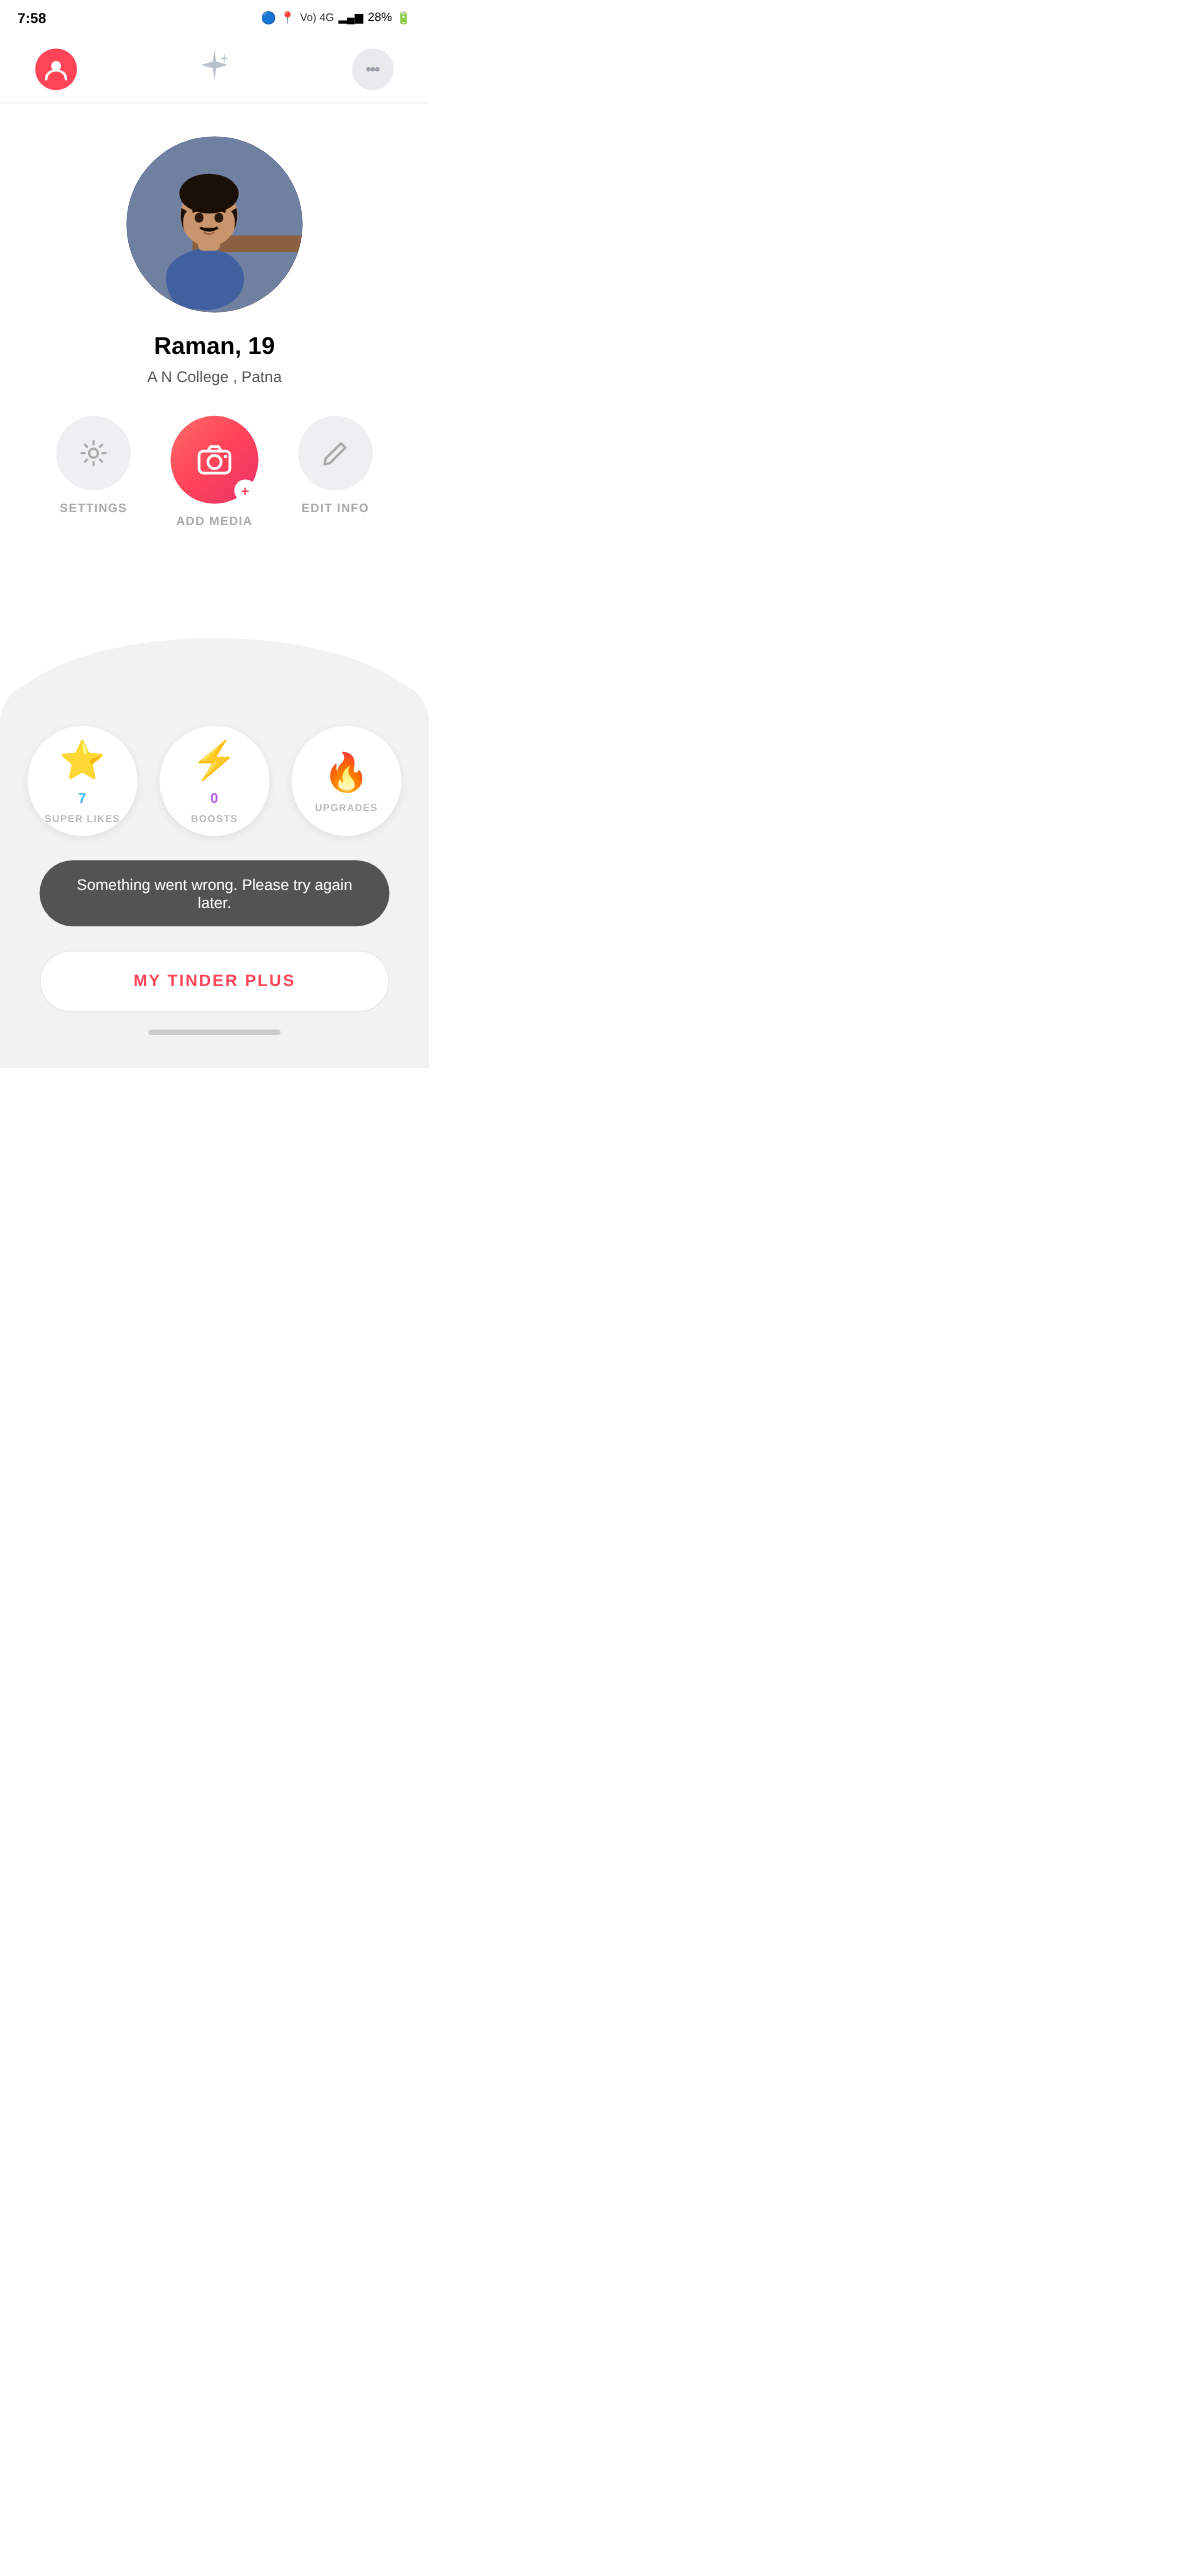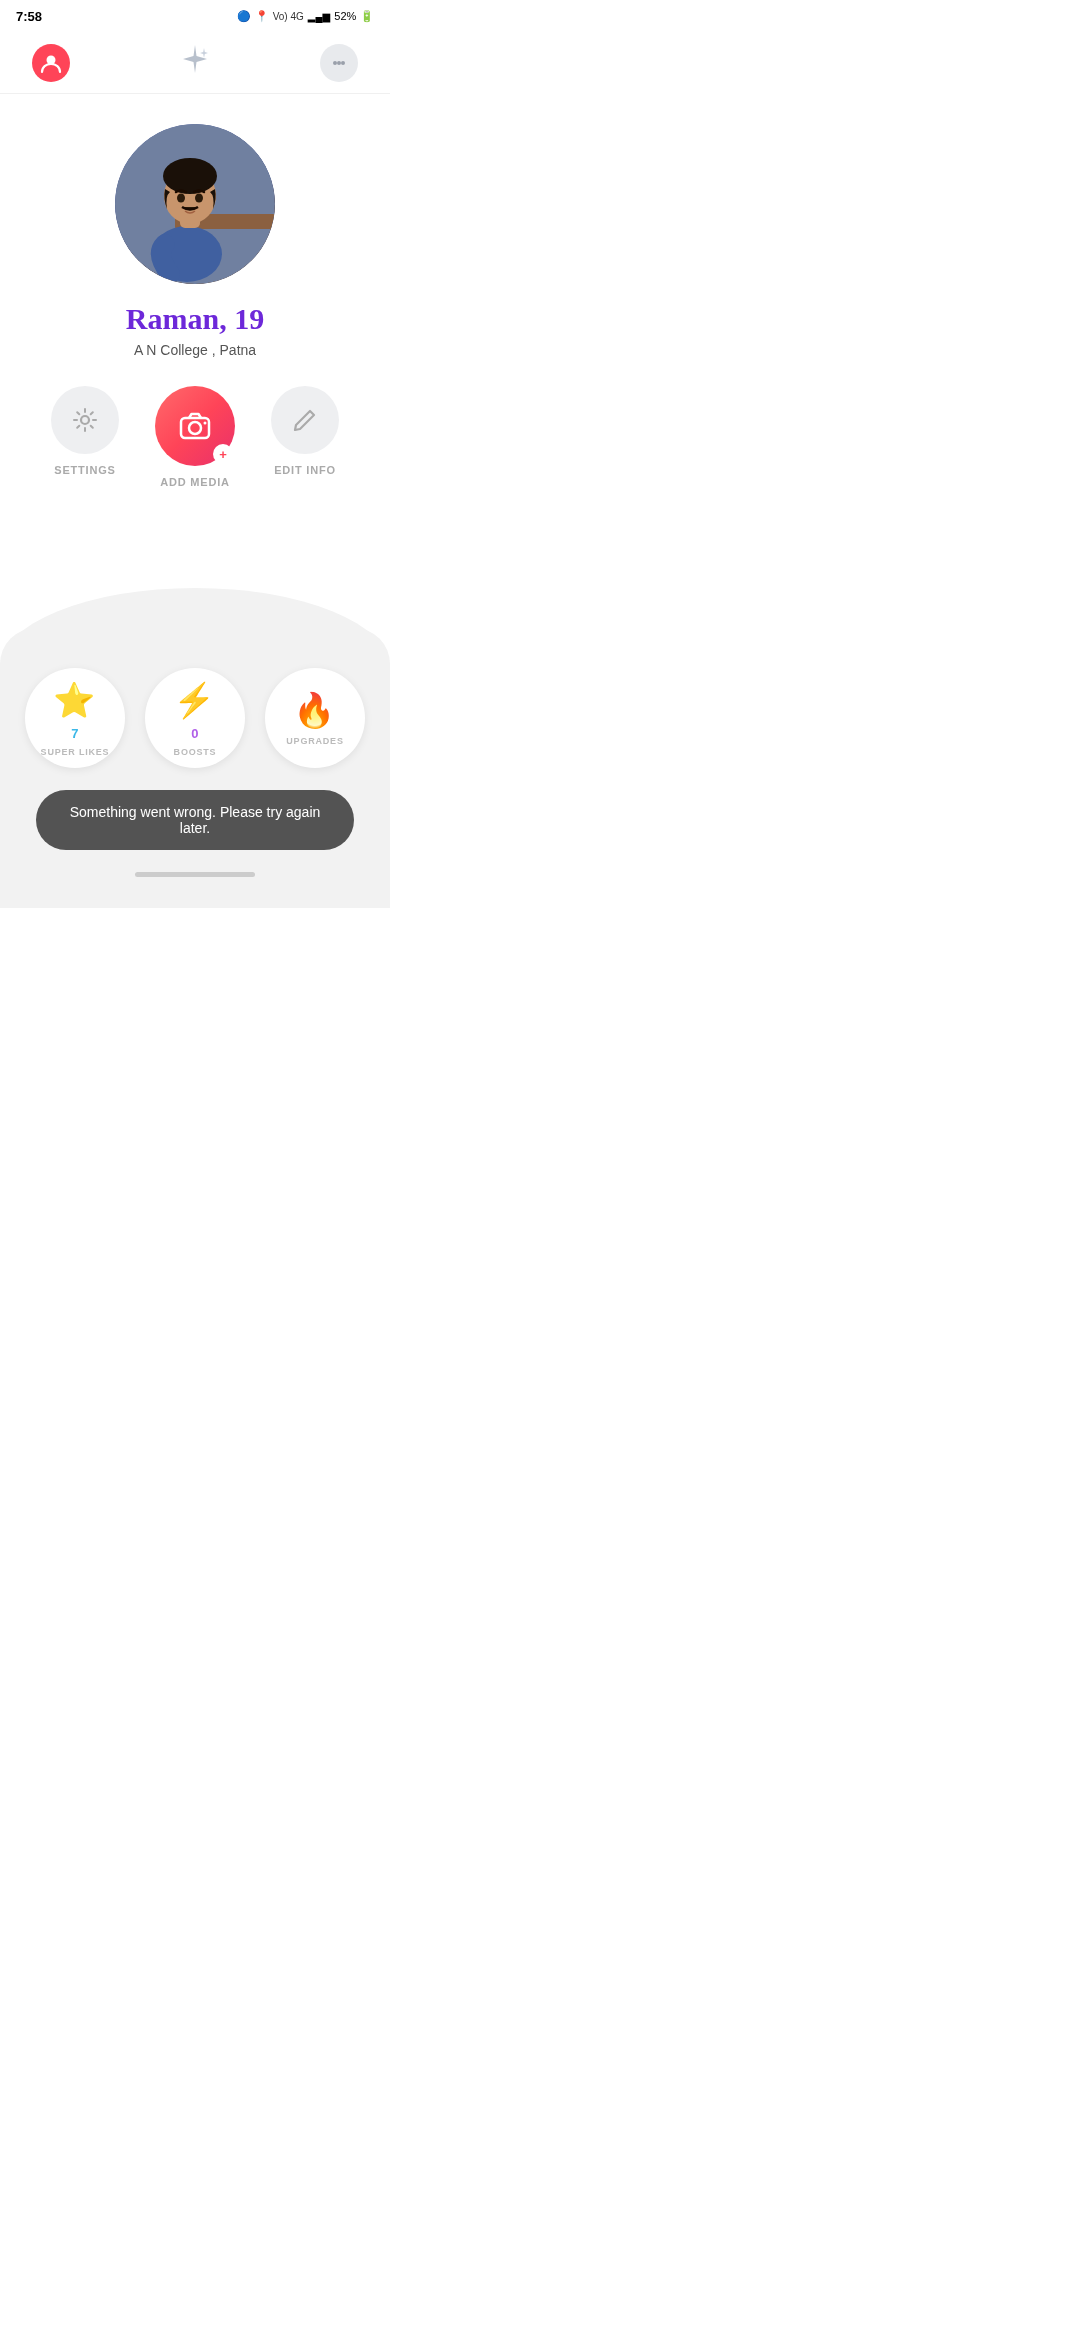--- a/index.html
+++ b/index.html
@@ -87,25 +87,24 @@
     .avatar-container {
       width: 160px;
       height: 160px;
       border-radius: 50%;
       overflow: hidden;
       background: #6070a0;
       margin-bottom: 18px;
     }
 
     .profile-name {
-      font-size: 30px;
+      font-size: 22px;
       font-weight: 700;
-      color: #6d28d9;
+      color: #000000;
       margin-bottom: 6px;
-      font-family: Liberation Serif, serif;
     }
     .profile-school {
       font-size: 14px;
       color: #555;
       margin-bottom: 28px;
     }
 
     
     .action-row {
       display: flex;
@@ -292,21 +291,21 @@
 </head>
 <body>
 
 <div class="status-bar">
   <span class="status-time">7:58</span>
   <div class="status-icons">
     <span>🔵</span>
     <span style="font-size:11px">📍</span>
     <span style="font-size:10px;color:#333">Vo) 4G</span>
     <span style="font-size:10px">▂▄▆</span>
-    <span class="battery-text">52%</span>
+    <span class="battery-text">28%</span>
     <span>🔋</span>
   </div>
 </div>
 
 <div class="top-nav">
   <div class="nav-icon-profile">
 
     <svg width="22" height="22" viewBox="0 0 22 22" fill="none">
       <circle cx="11" cy="8" r="4.5" fill="white"></circle>
       <path d="M2 20c0-5 4-8 9-8s9 3 9 8" stroke="white" stroke-width="2.2" fill="none" stroke-linecap="round"></path>
@@ -431,16 +430,19 @@
       <span class="feature-icon">🔥</span>
       <span class="feature-label">UPGRADES</span>
     </div>
 
   </div>
 
   <div class="toast">
     <span>Something went wrong. Please try again later.</span>
   </div>
 
+  <div class="tinder-plus-btn">
+    <span class="tinder-plus-text">MY TINDER PLUS</span>
+  </div>
 
   <div class="home-indicator"></div>
 
 </div>
 
 </body></html>

